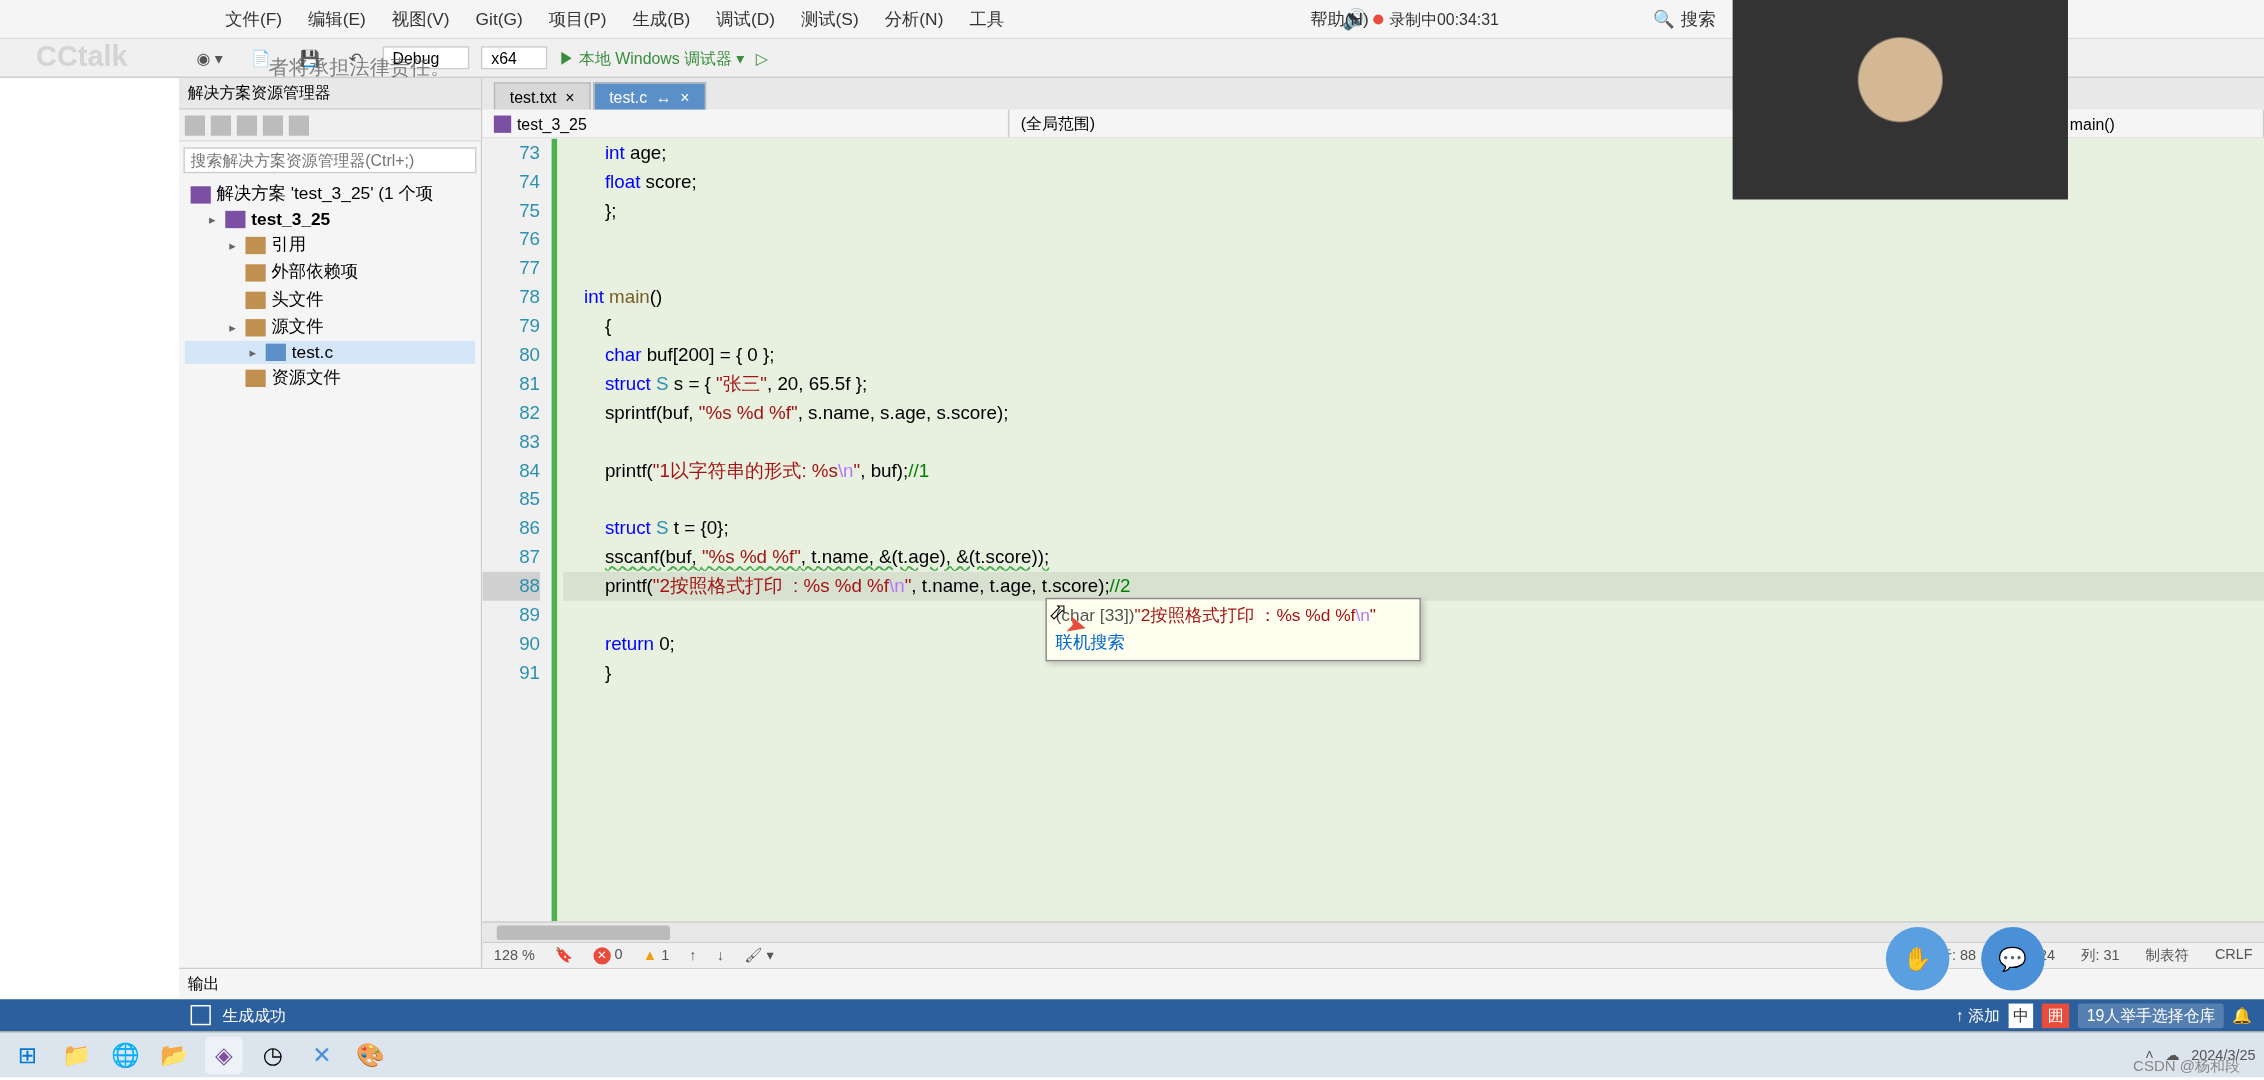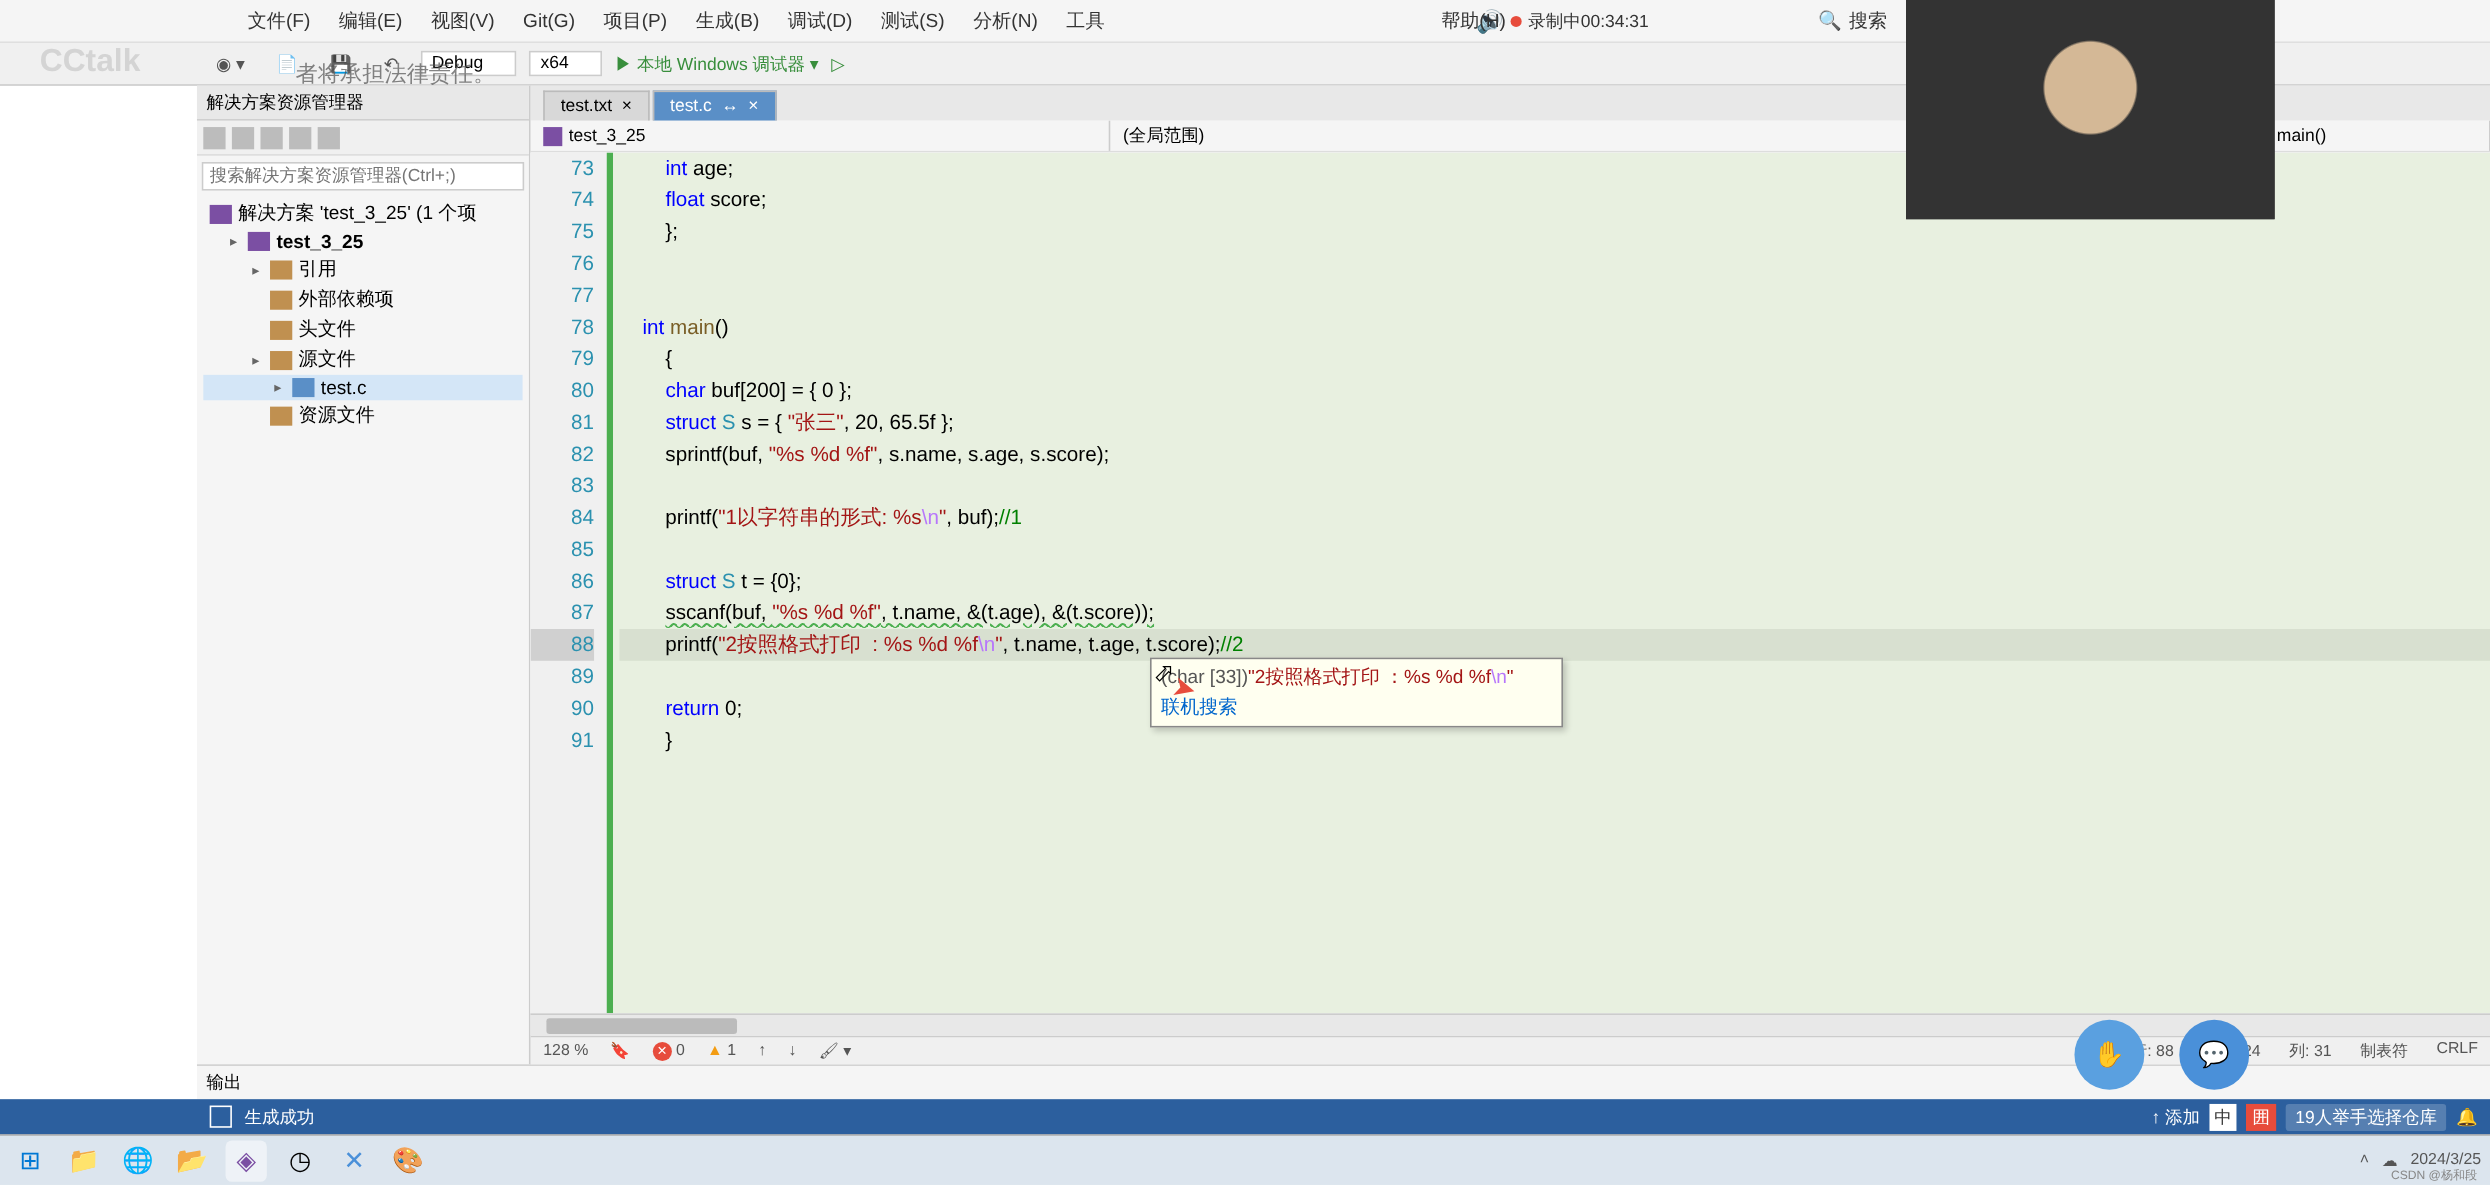--- a/index.html
+++ b/index.html
@@ -108,21 +108,21 @@
 
 .webcam { position: absolute; top: 0; right: 136px; width: 232px; height: 138px; background: #222; z-index: 200; }
 .webcam-person { position: absolute; inset: 0; background: radial-gradient(circle at 50% 40%, #d4b896 20%, #333 21%, #333 100%); }
 
 
 .float-btn { position: absolute; width: 44px; height: 44px; border-radius: 50%; background: #4a90d9; right: 152px; z-index: 150; display: flex; align-items: center; justify-content: center; color: #fff; }
 .float-btn.b1 { bottom: 62px; right: 218px; background: #5aa0e0; }
 .float-btn.b2 { bottom: 62px; background: #4a90d9; }
 
 
-.csdn { position: absolute; bottom: 4px; right: 12px; font-size: 11px; color: #888; z-index: 300; margin-left: 25px; }
+.csdn { position: absolute; bottom: 4px; right: 24px; font-size: 15px; color: #888; z-index: 300; margin-left: 25px; }
 </style>
 </head>
 <body>
 
 <div class="screen">
   <div class="watermark">CCtalk</div>
   <div class="watermark-text">者将承担法律责任。</div>
 
   <div class="menubar">
     <span class="menu-item">文件(F)</span>

